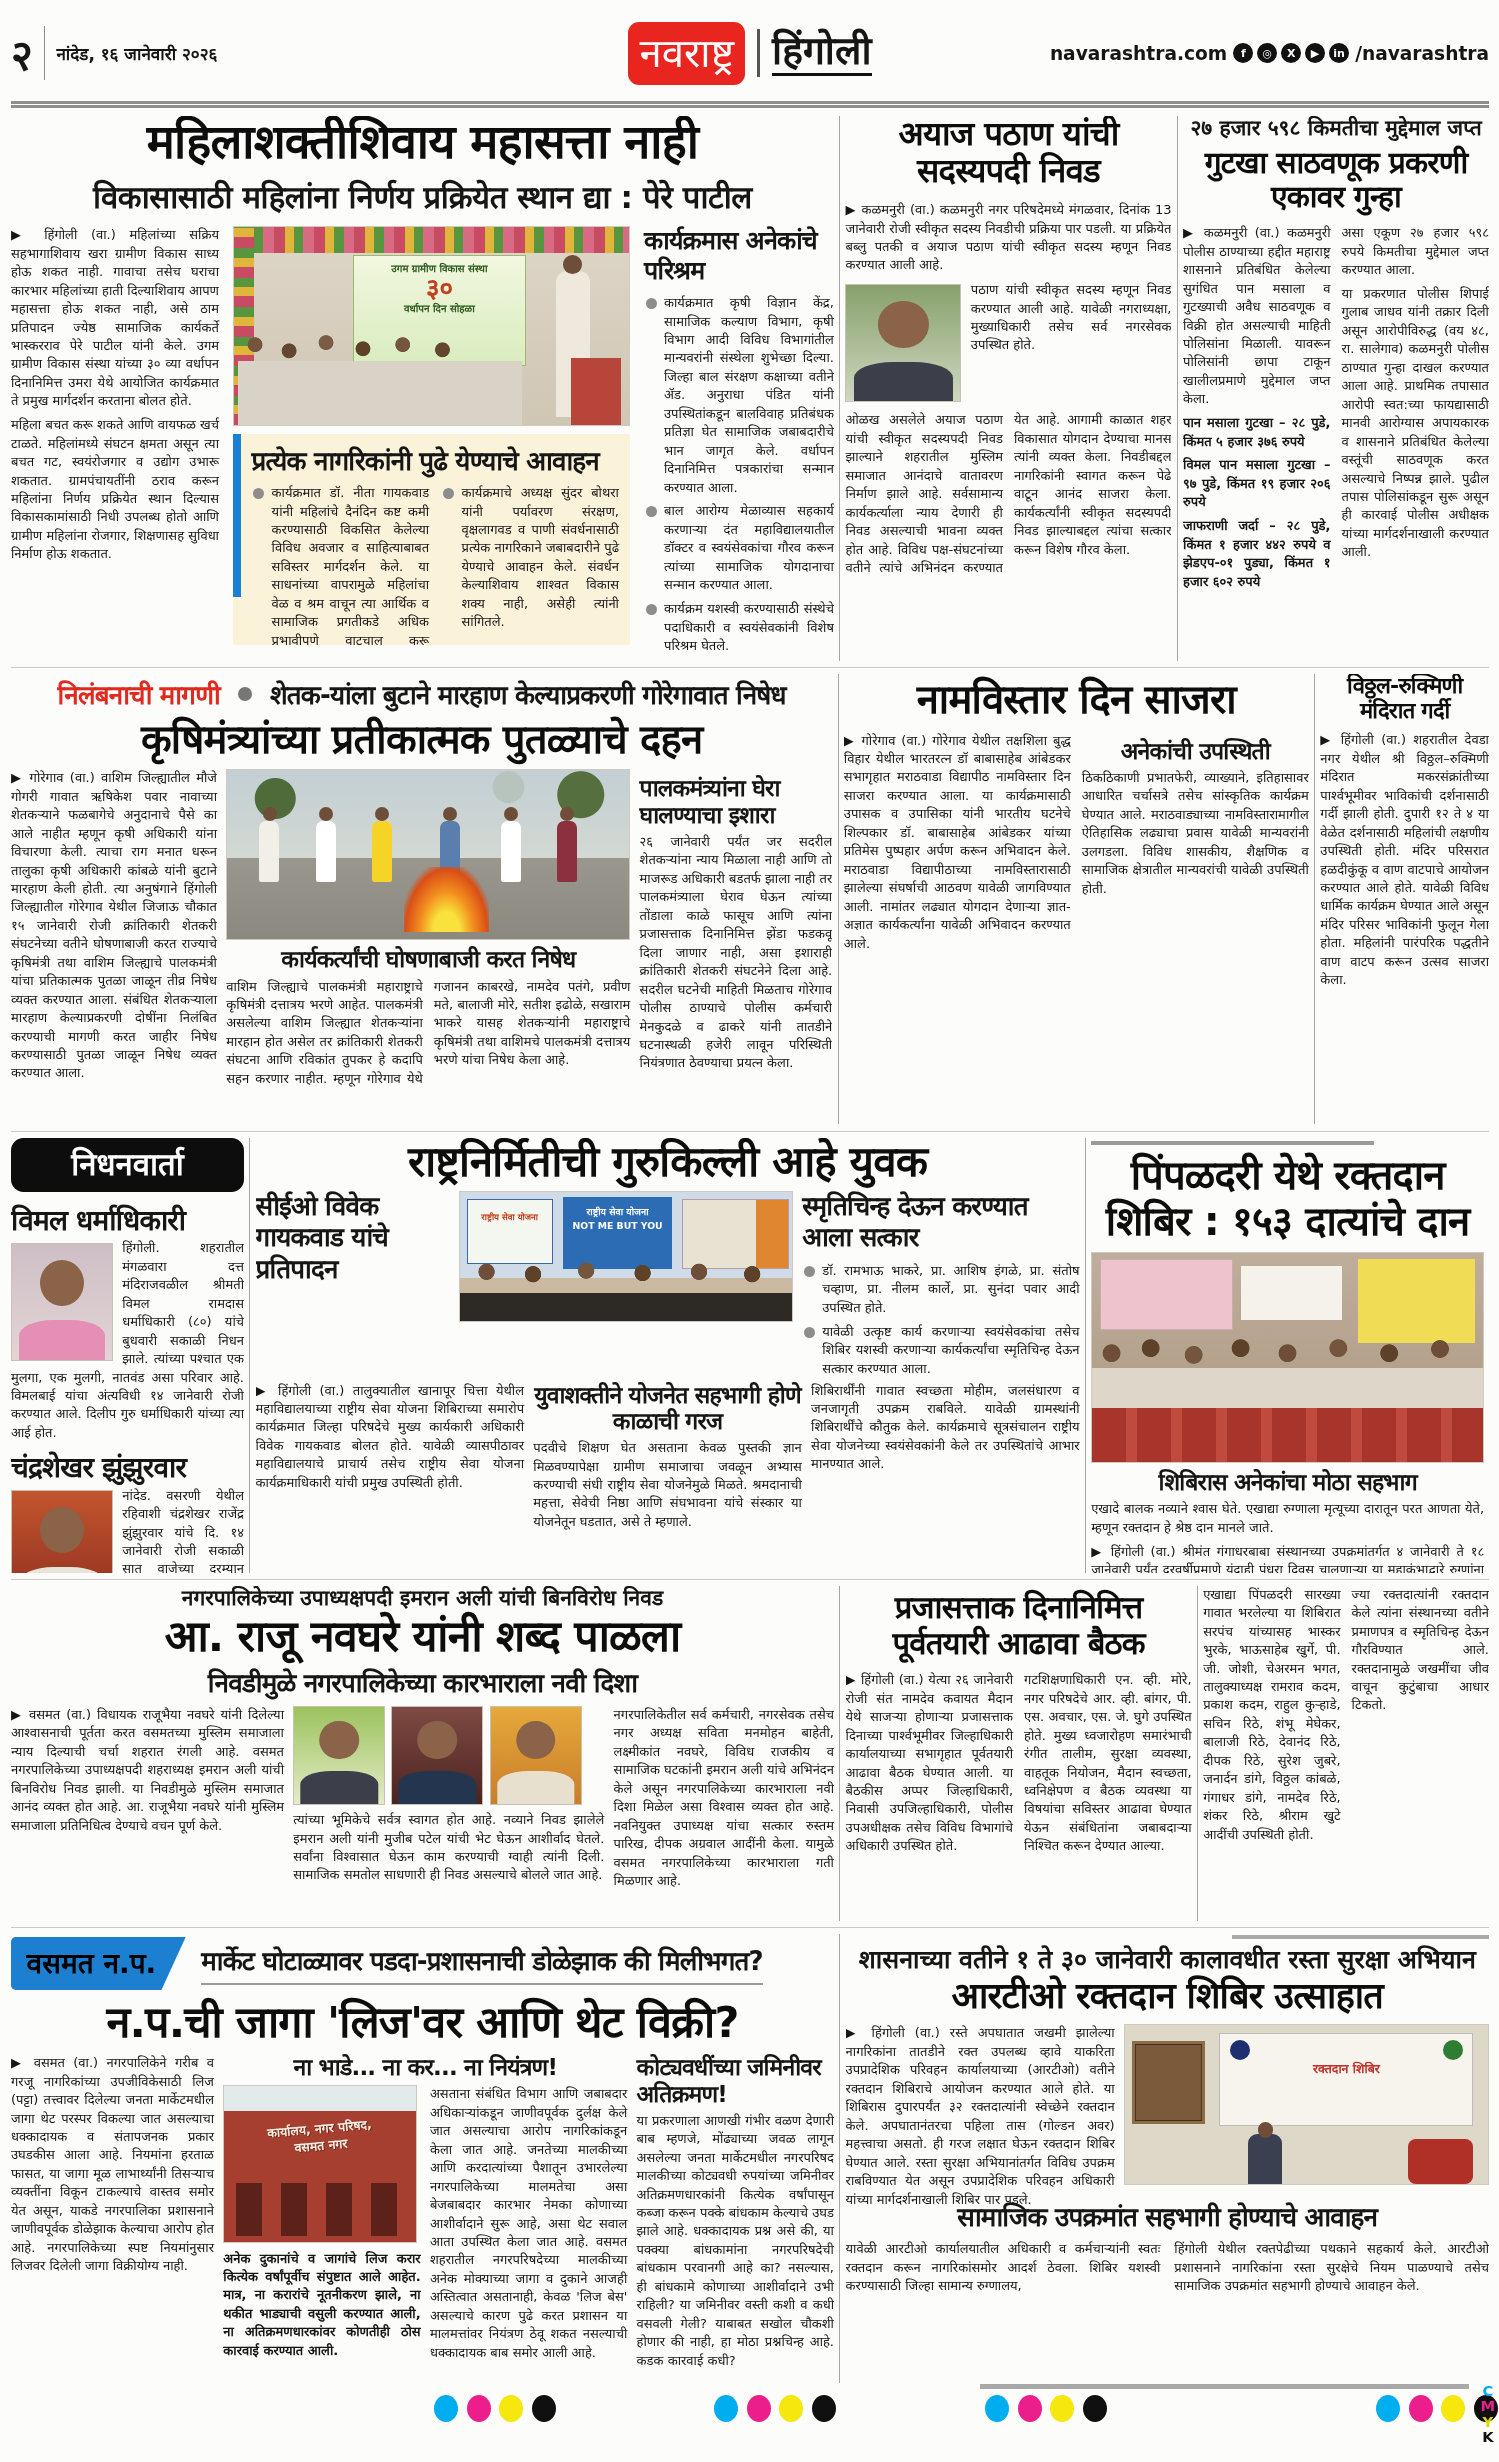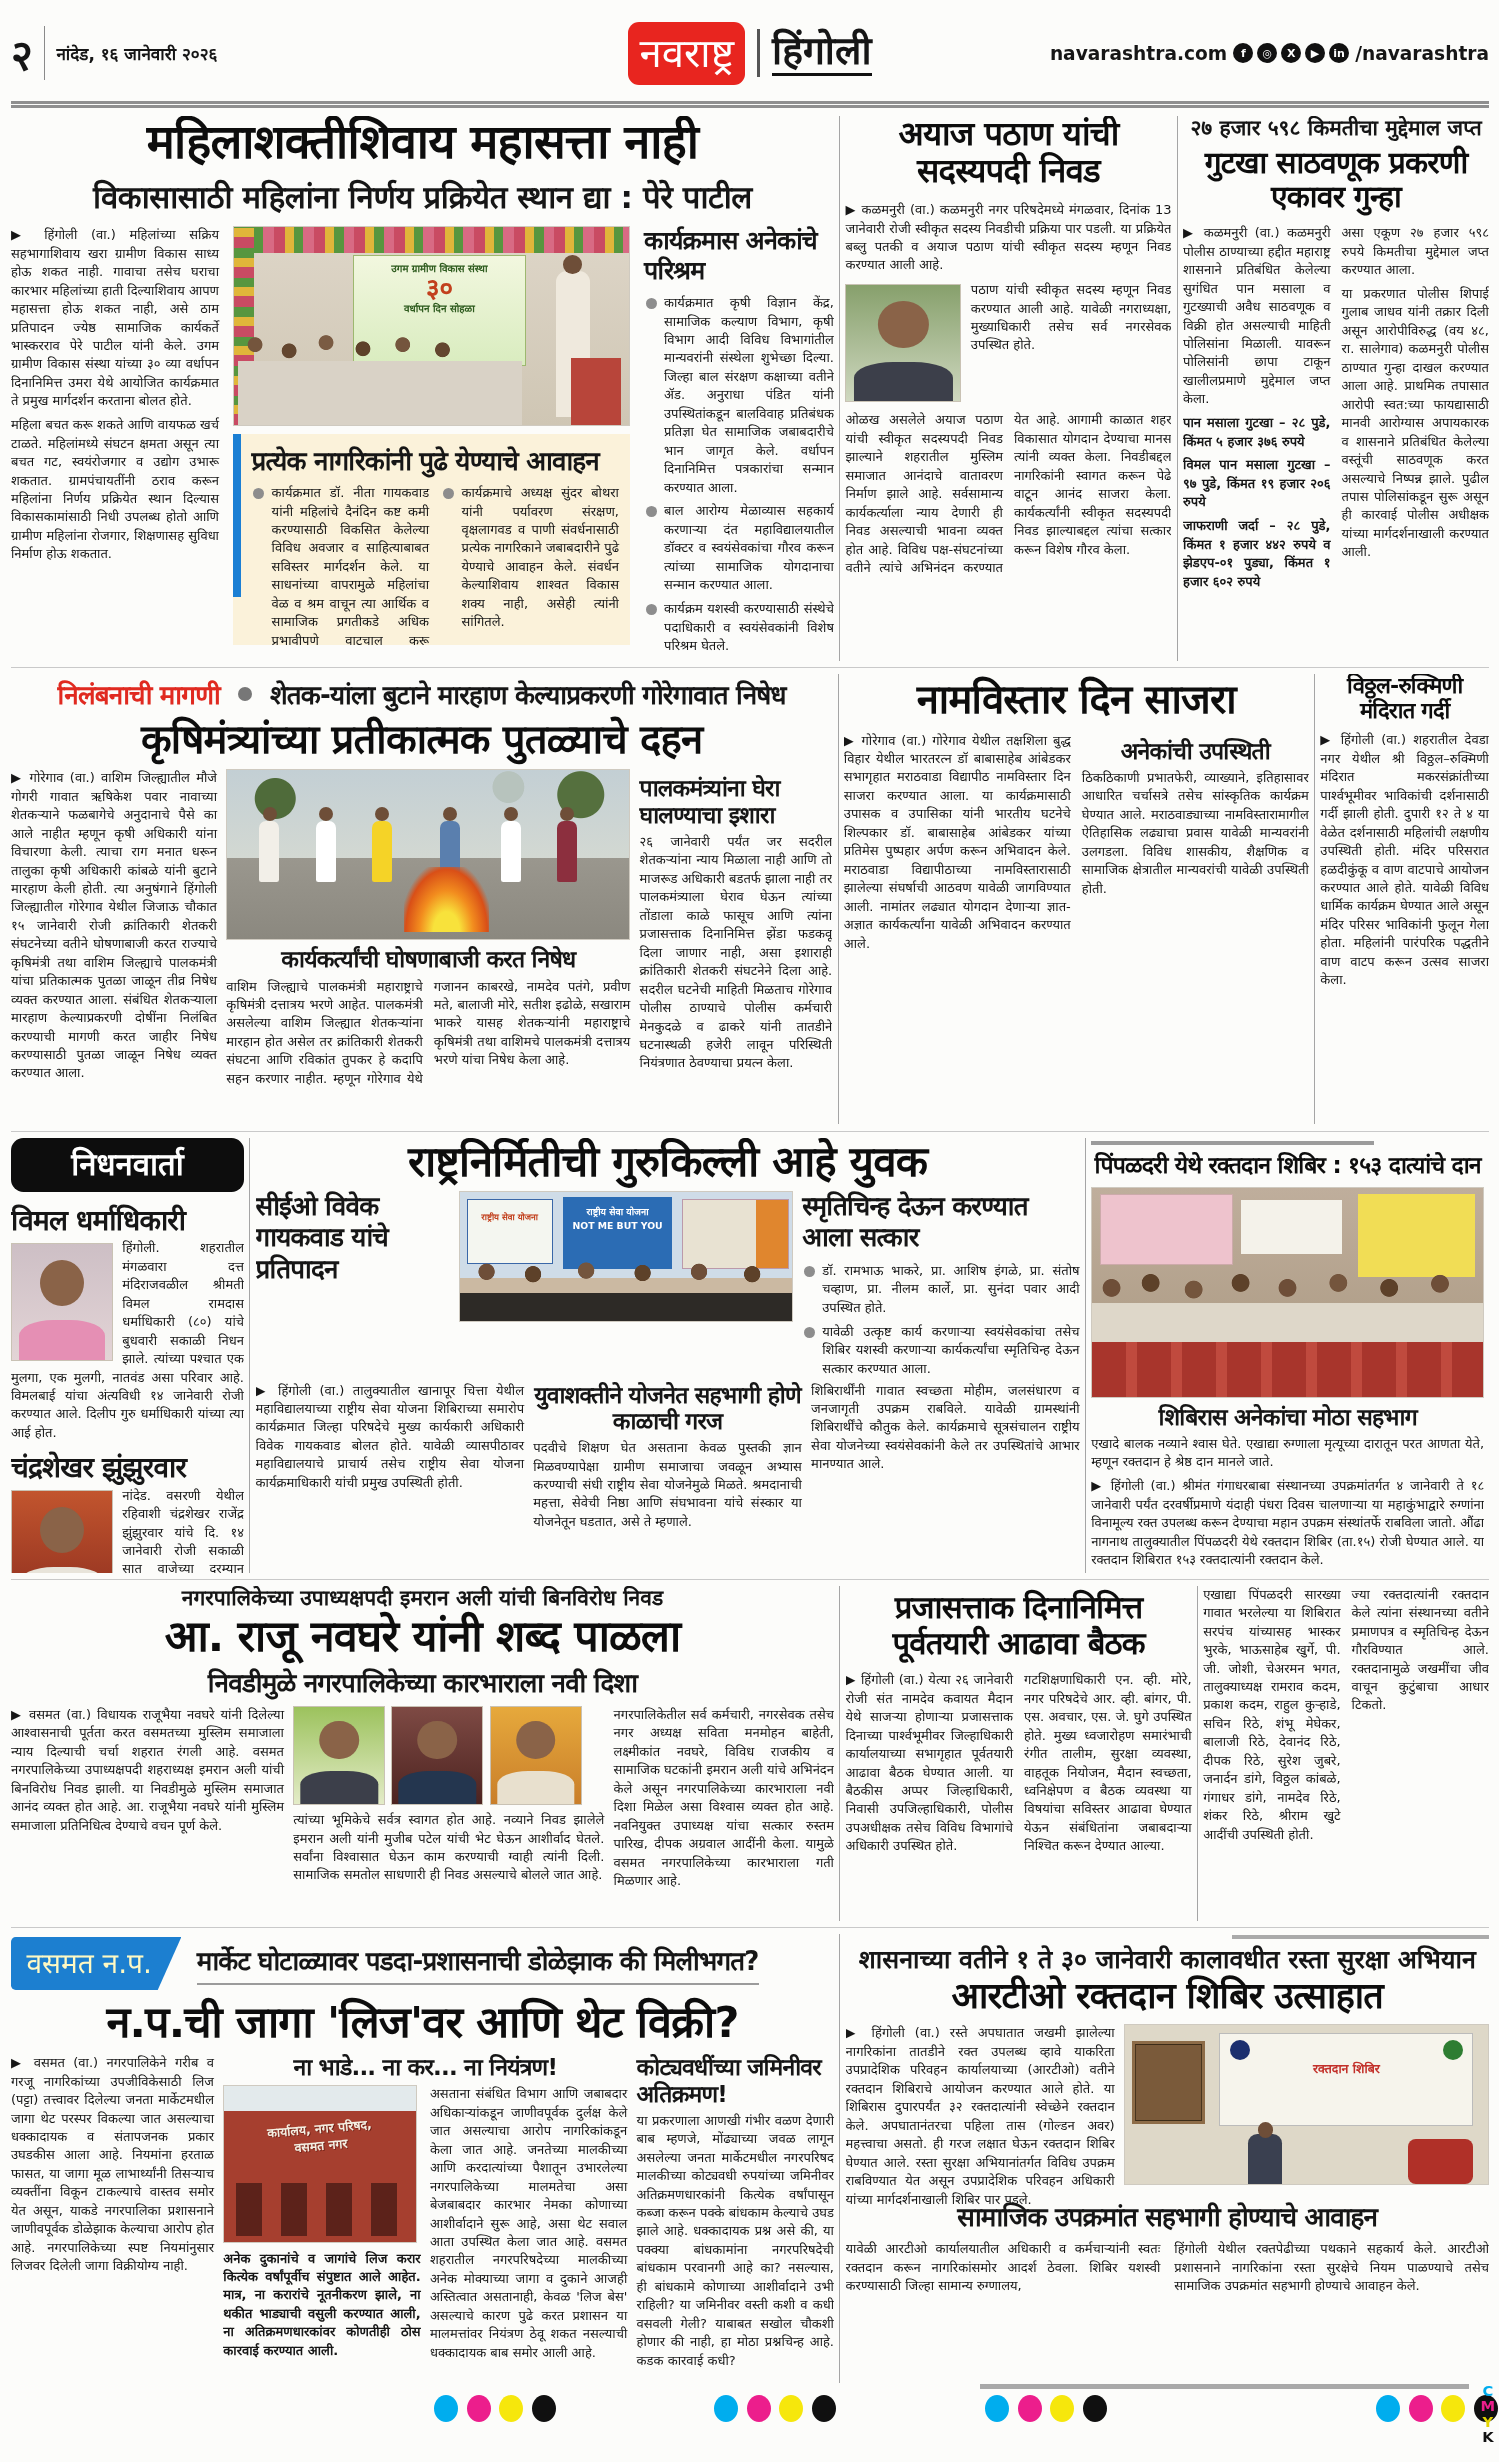--- a/index.html
+++ b/index.html
@@ -176,39 +176,39 @@
   .c1 { width:233px; } .c2 { width:824px; } .c3 { width:393px; }
   .obit-pill { background:#0d0d0d; color:#fff; font-size:31px; font-weight:700; text-align:center; border-radius:12.4px; padding:4.7px 0 7.8px; margin-bottom:7.8px; }
   .obit-name { font-size:28px; font-weight:700; letter-spacing:-0.8px; margin:4.7px 0 1.6px; }
   .hl-c2 { font-size:42px; text-align:center; margin-bottom:6.2px; }
   .c2-top { display:flex; gap:9.3px; height:183px; }
   .c2-top .lft { width:194px; flex:none; }
   .c2-top .rgt { flex:1; }
   .subhead-lg { font-size:26px; font-weight:700; line-height:1.22; letter-spacing:-0.8px; }
   .c2-bot { display:flex; gap:9.3px; margin-top:7.8px; height:147px; }
   .c2-bot > div { width:33.33%; }
-  .hl-c3 { font-size:23px; text-align:center; line-height:1.15; margin-bottom:7.8px; }
+  .hl-c3 { font-size:40px; text-align:center; line-height:1.15; margin-bottom:7.8px; }
 
   
   .band-d { height:335px; margin-top:4.7px; }
   .d1 { width:823px; } .d2 { width:346px; } .d3 { flex:1; }
   .hl-d1 { font-size:43px; text-align:center; margin:1.6px 0 3.1px; }
   .sub-d1 { font-size:26px; font-weight:700; text-align:center; margin-bottom:6.2px; letter-spacing:-0.8px; }
   .d1-row { display:flex; gap:9.3px; height:194px; }
   .d1c1 { width:273px; flex:none; }
   .d1mid { width:311px; flex:none; }
   .d1c3 { flex:1; }
   .pt-strip { display:flex; gap:6.2px; margin-bottom:6.2px; }
   .hl-d2 { font-size:31px; text-align:center; line-height:1.18; margin:3.1px 0 9.3px; }
 
   
   .band-e { height:449px; margin-top:6.2px; }
   .e1 { width:823px; } .e2 { flex:1; }
   .tagrow { display:flex; align-items:center; gap:15.5px; margin:3.1px 0 7.8px; }
-  .bluetag { background:#1c7fd0; color:#fef9c3; font-size:28px; font-weight:400; padding:6.2px 29.5px 9.3px 15.5px; clip-path:polygon(0 0,100% 0,86% 100%,0 100%); border-radius:4.7px 0 0 4.7px; }
+  .bluetag { background:#1c7fd0; color:#000000; font-size:28px; font-weight:700; padding:6.2px 29.5px 9.3px 15.5px; clip-path:polygon(0 0,100% 0,86% 100%,0 100%); border-radius:4.7px 0 0 4.7px; }
   .tagkick { font-size:26px; font-weight:700; letter-spacing:-0.8px; border-bottom:2.3px solid #9b9b9b; padding-bottom:4.7px; }
   .hl-e1 { font-size:43px; text-align:center; margin-bottom:7.8px; }
   .e1-row { display:flex; gap:9.3px; height:298px; }
   .e1c1 { width:203px; flex:none; }
   .e1mid { width:404px; flex:none; }
   .e1c3 { flex:1; }
   .e1mid .mrow { display:flex; gap:9.3px; margin-top:4.7px; }
   .e1mid .mrow > div { width:50%; }
   .hl-e2 { font-size:36px; text-align:center; margin:1.6px 0 7.8px; }
   .e2-row { display:flex; gap:9.3px; height:166px; margin-bottom:7.8px; }

